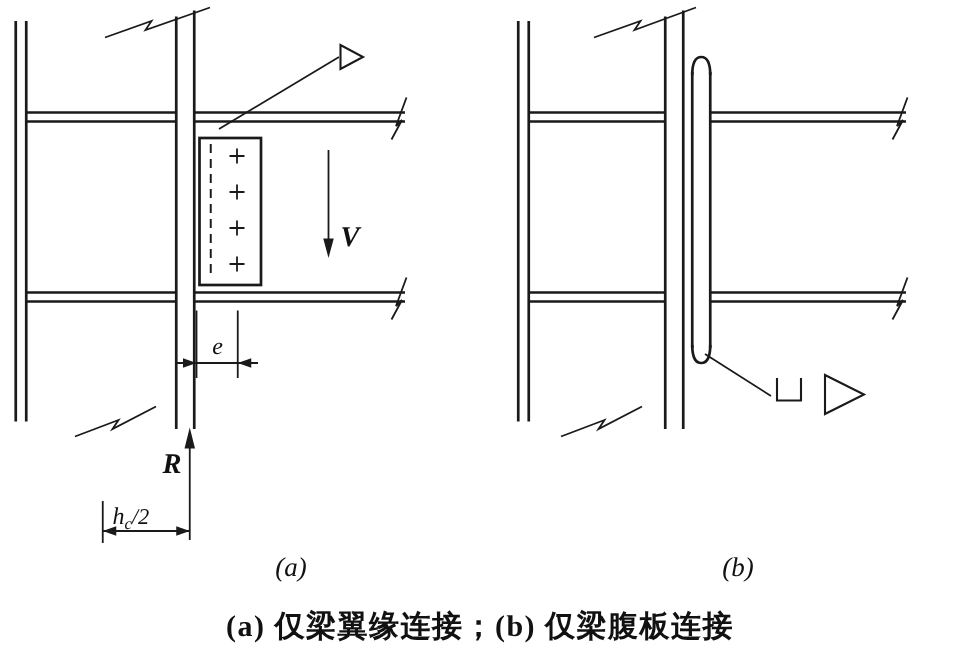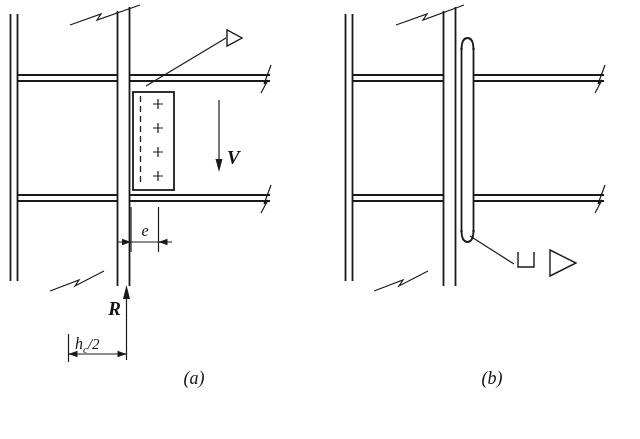--- a/index.html
+++ b/index.html
@@ -166,13 +166,14 @@
       <g>
         <line class="thin" x1="470" y1="236" x2="514" y2="264"></line>
         <path class="openflag" d="M518,252 L518,267 L534,267 L534,252"></path>
         <polygon class="openflag" points="550,250 550,276 576,263"></polygon>
       </g>
 
       <text class="sub-lbl" x="492" y="384" text-anchor="middle">(b)</text>
     </g>
   </svg>
 
+  <div class="caption">(a) 仅梁翼缘连接；(b) 仅梁腹板连接</div>
 </div>
 
 </body></html>

